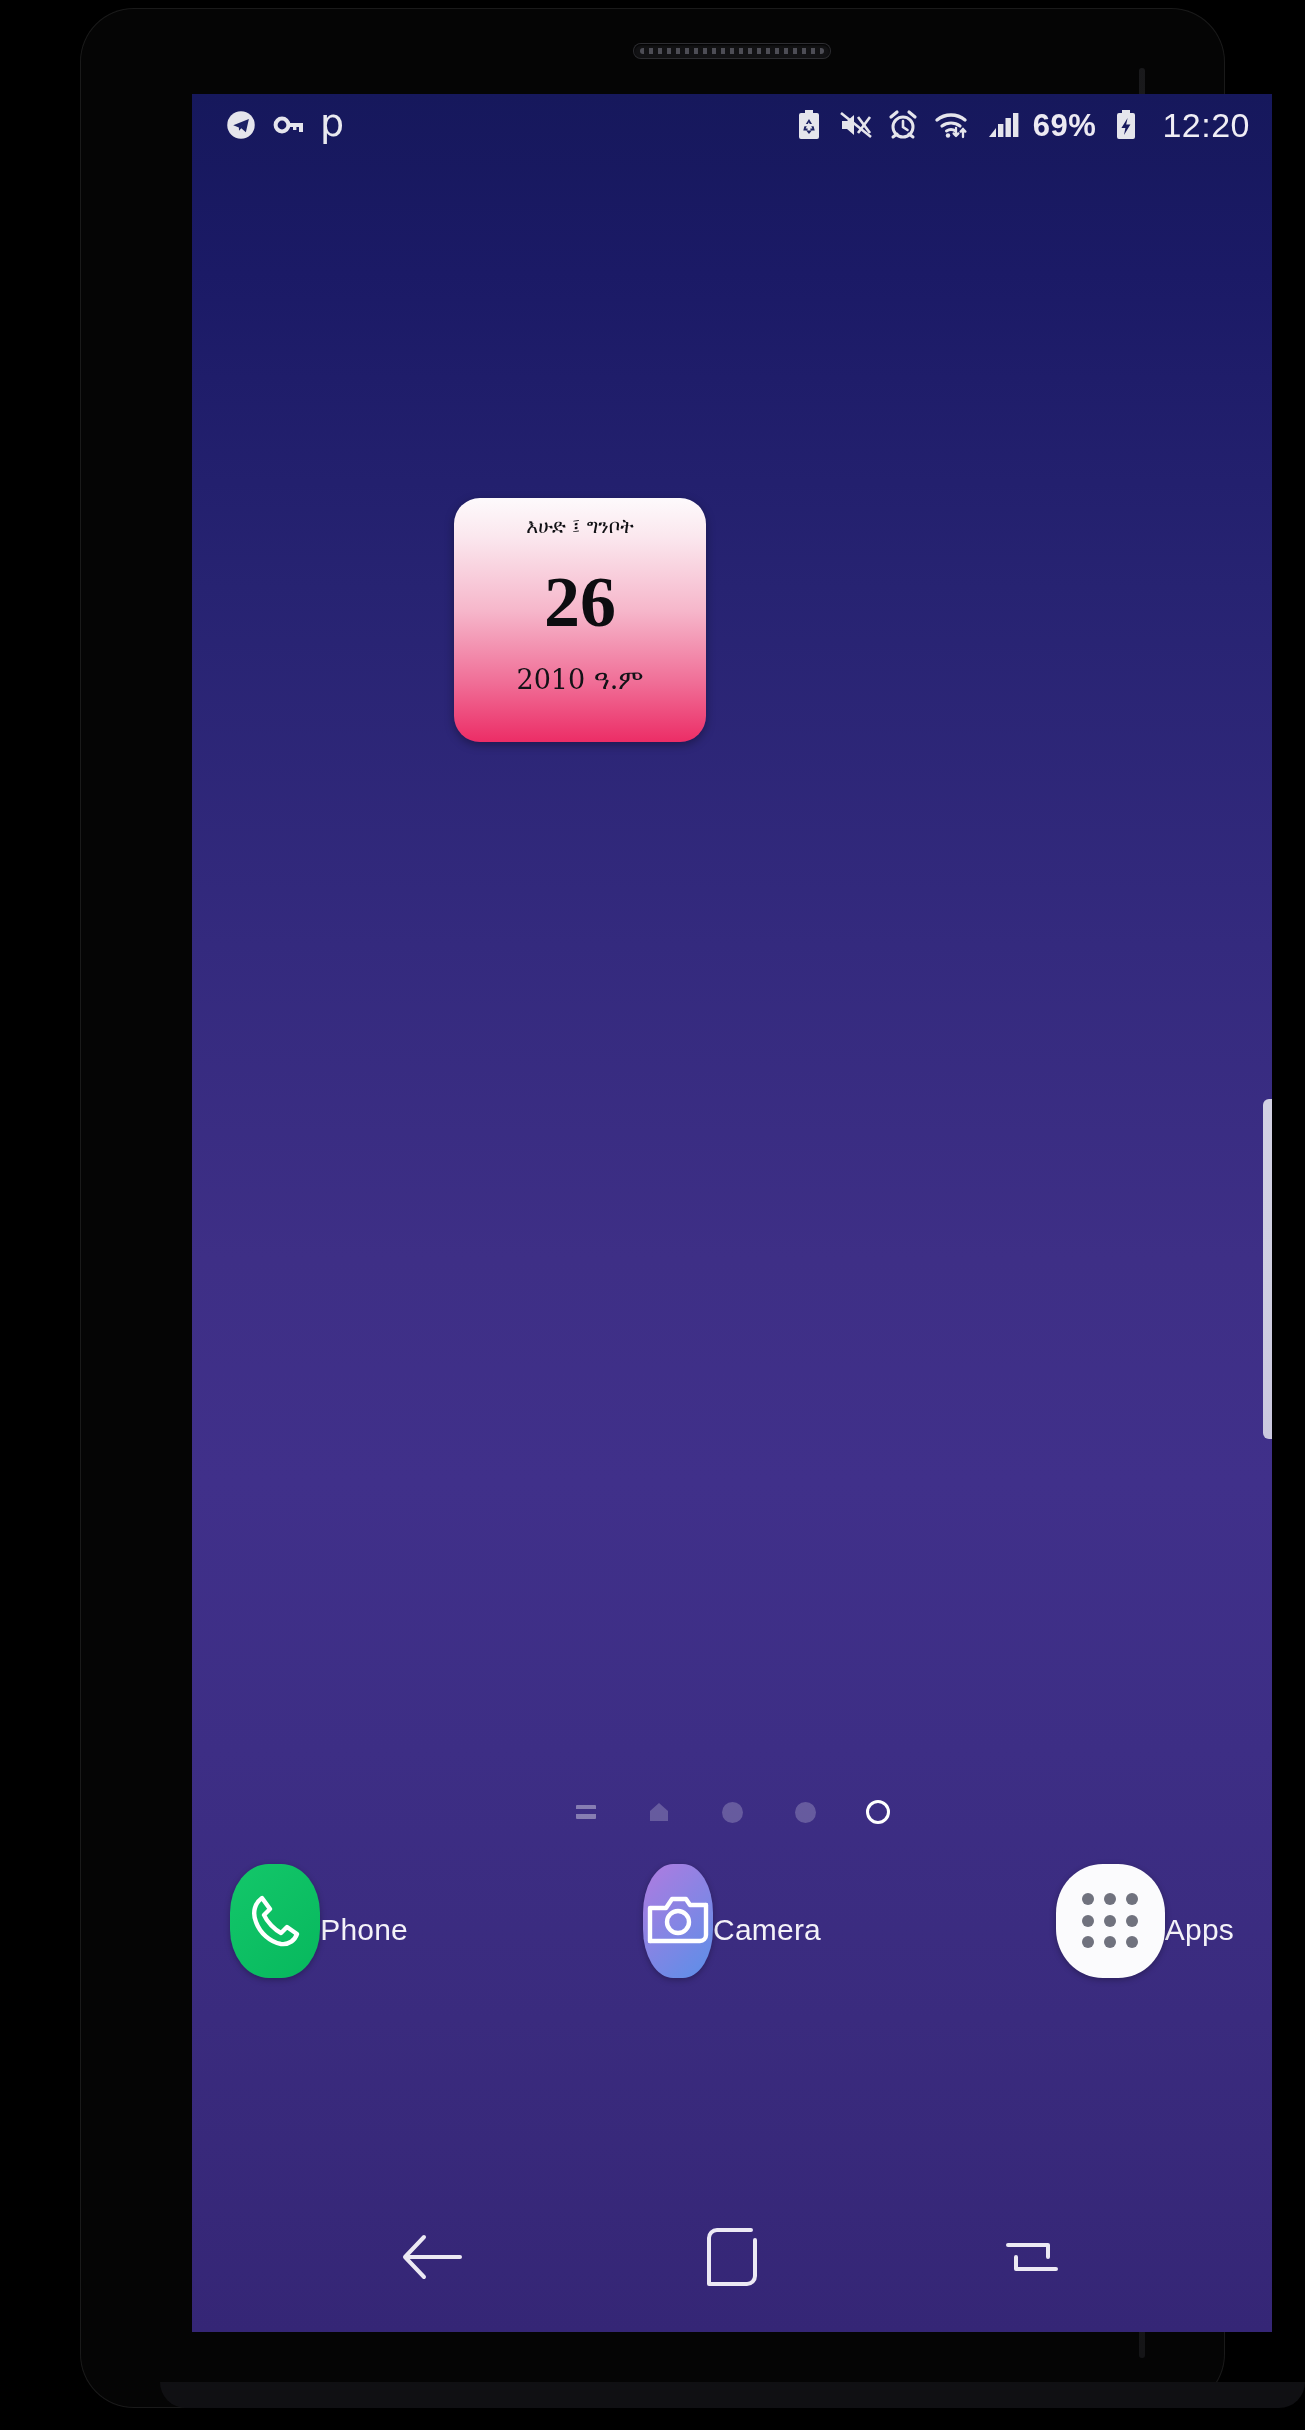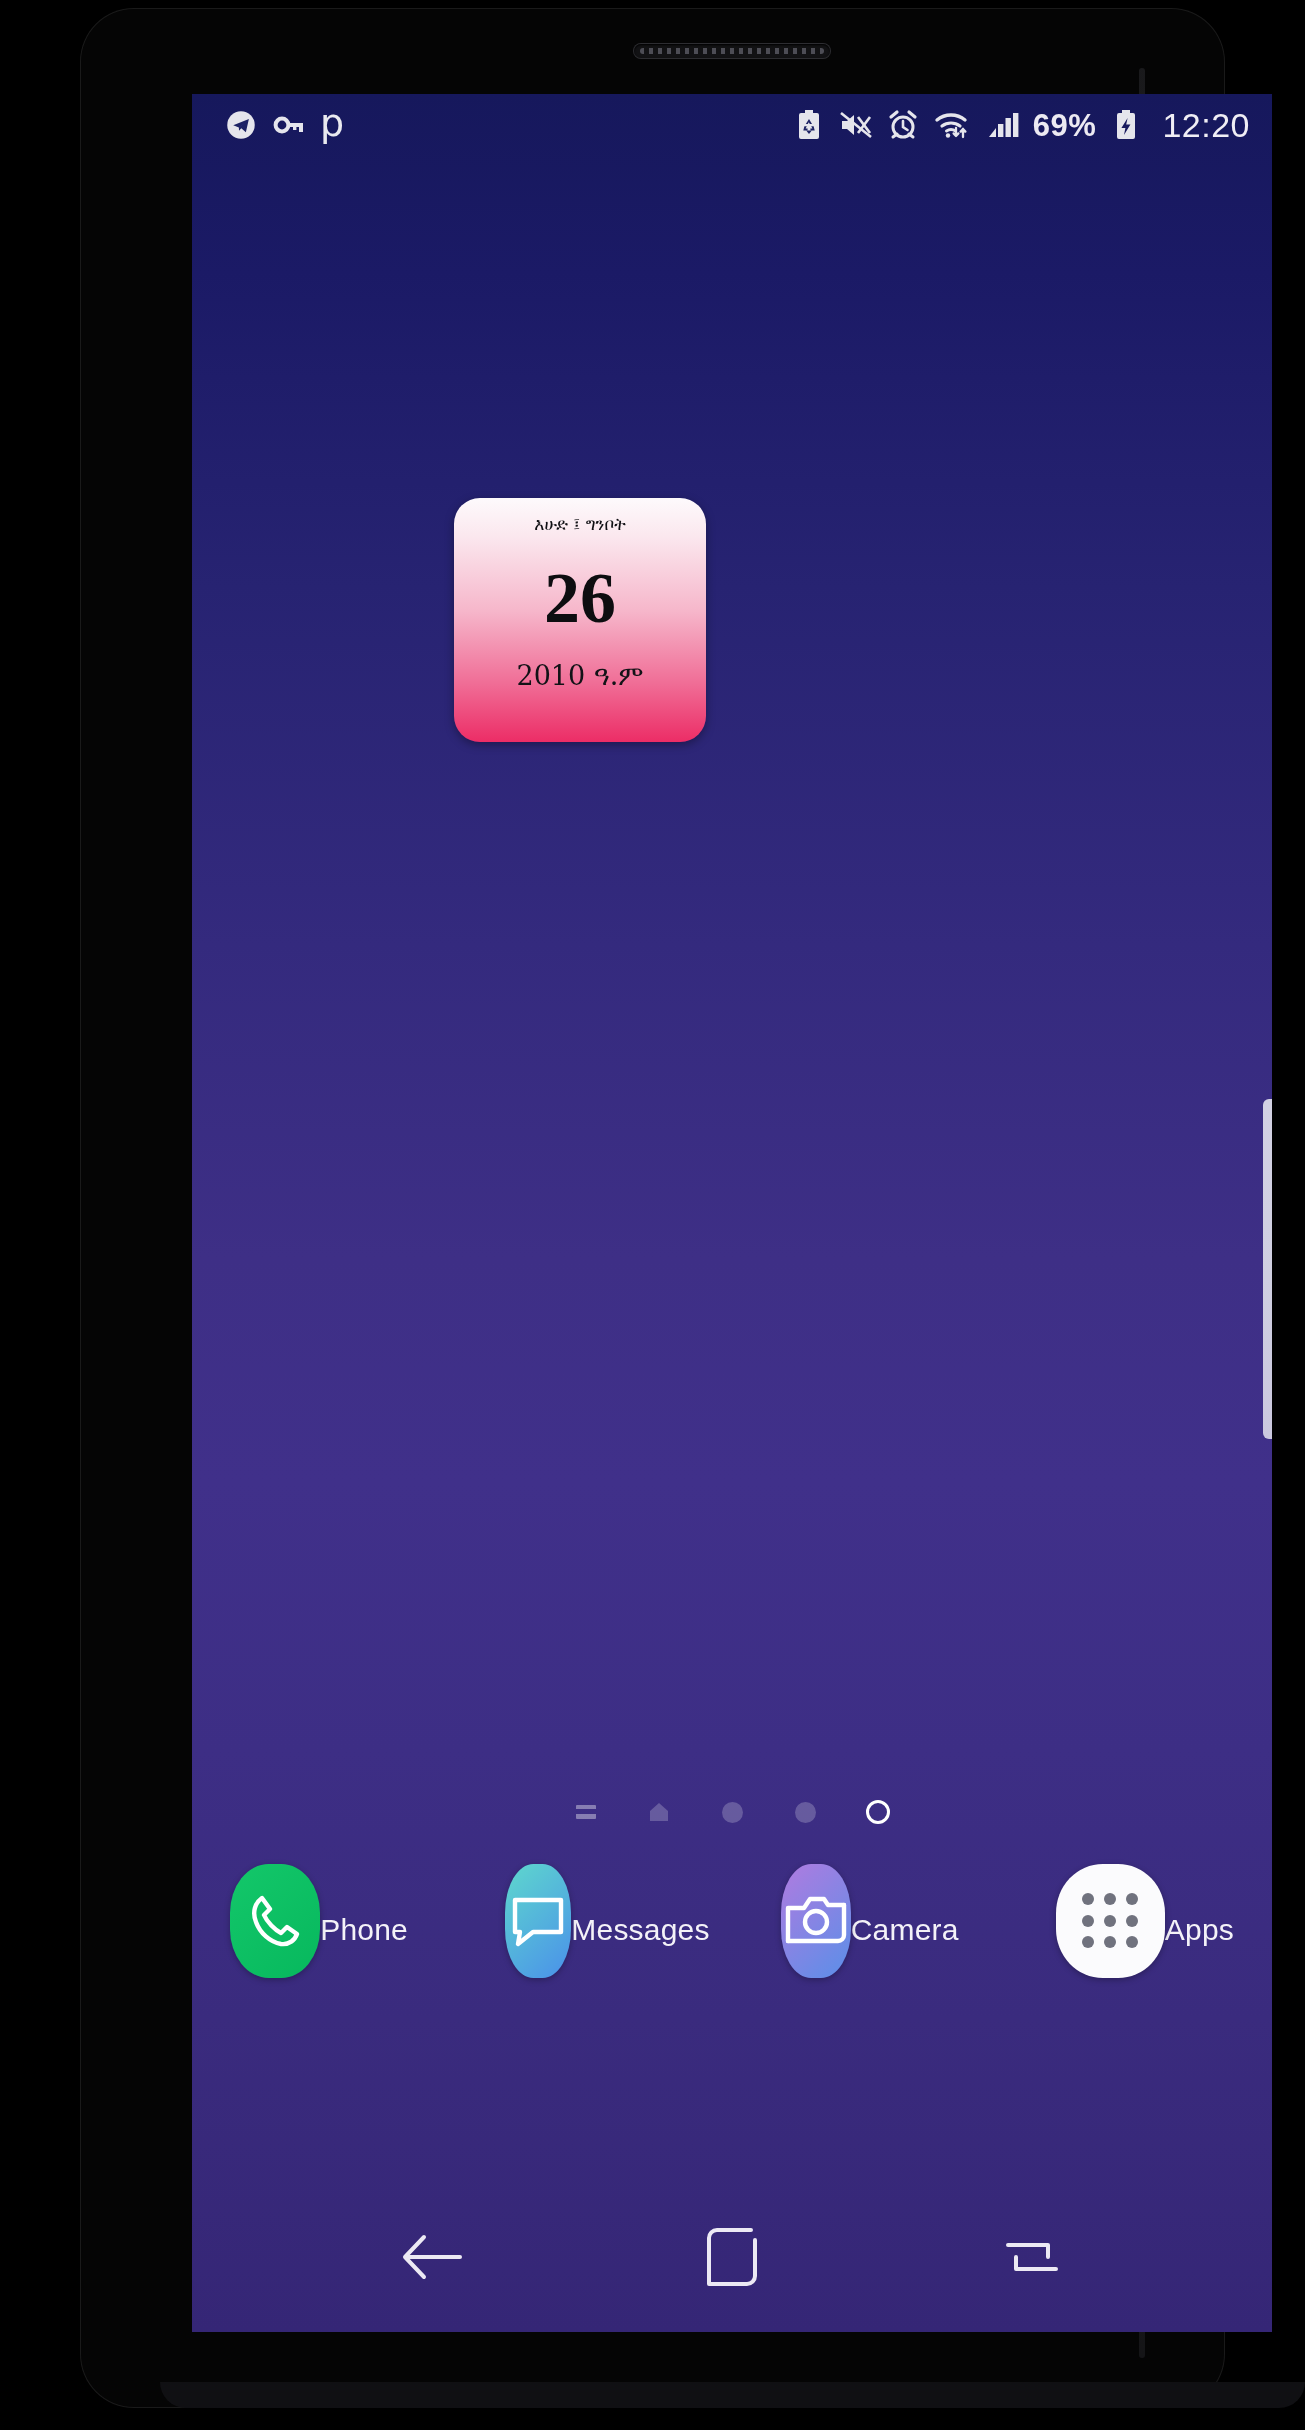--- a/index.html
+++ b/index.html
@@ -82,21 +82,21 @@
     border-radius:26px;
     background:linear-gradient(to bottom,#fdfafc 0%,#fbe7ee 16%,#f6b7cb 46%,
                                #f06d96 76%,#ec2d66 100%);
     box-shadow:0 3px 10px rgba(0,0,0,.35);
     display:flex; flex-direction:column; align-items:center;
     padding-top:16px;
     overflow:hidden;
   }
   #cal-weekday-month{
     font-family:"DejaVu Sans","Liberation Sans",sans-serif;
-    font-size:17px; color:#101014; font-weight:500;
+    font-size:20px; color:#101014; font-weight:500;
     white-space:nowrap; letter-spacing:0px;
   }
   #cal-day{
     font-family:Liberation Serif, serif;
     font-size:72px; font-weight:bold; color:#0d0d10; line-height:1;
     margin-top:28px;
   }
   #cal-year-era{
     font-family:"DejaVu Serif","Liberation Serif",serif;
     font-size:27px; color:#121216; margin-top:26px; white-space:nowrap;
@@ -298,28 +298,20 @@
         <div class="dock-item">
           <div class="app-icon squircle" id="icon-phone">
             <svg width="66" height="66" viewBox="0 0 66 66">
               <path d="M20 10 C13 15 10 24 14 34 C18 45 28 54 39 56 C47 57 53 52 55 46
                        L45 39 L39 45 C33 42 25 34 22 27 L28 21 Z" fill="none" stroke="#ffffff" stroke-width="4.4" stroke-linecap="round" stroke-linejoin="round"></path>
             </svg>
           </div>
           <div class="app-label">Phone</div>
         </div>
 
-        <div class="dock-item">
-          <div class="app-icon squircle" id="icon-messages">
-            <svg width="66" height="62" viewBox="0 0 66 62">
-              <path d="M10 10 H56 V42 H28 L13 54 L15 42 H10 Z" fill="none" stroke="#ffffff" stroke-width="4.4" stroke-linejoin="round" stroke-linecap="round"></path>
-            </svg>
-          </div>
-          <div class="app-label">Messages</div>
-        </div>
 
 
         <div class="dock-item">
           <div class="app-icon squircle" id="icon-camera">
             <svg width="68" height="60" viewBox="0 0 68 60">
               <path d="M6 50 V17 H22 L28 8 H42 L46 14 H62" fill="none" stroke="#ffffff" stroke-width="4.4" stroke-linecap="round" stroke-linejoin="round"></path>
               <path d="M62 14 V44 a6 6 0 0 1 -6 6 H6" fill="none" stroke="#ffffff" stroke-width="4.4" stroke-linecap="round" stroke-linejoin="round"></path>
               <circle cx="34" cy="31" r="11" fill="none" stroke="#ffffff" stroke-width="4.4"></circle>
             </svg>
           </div>

